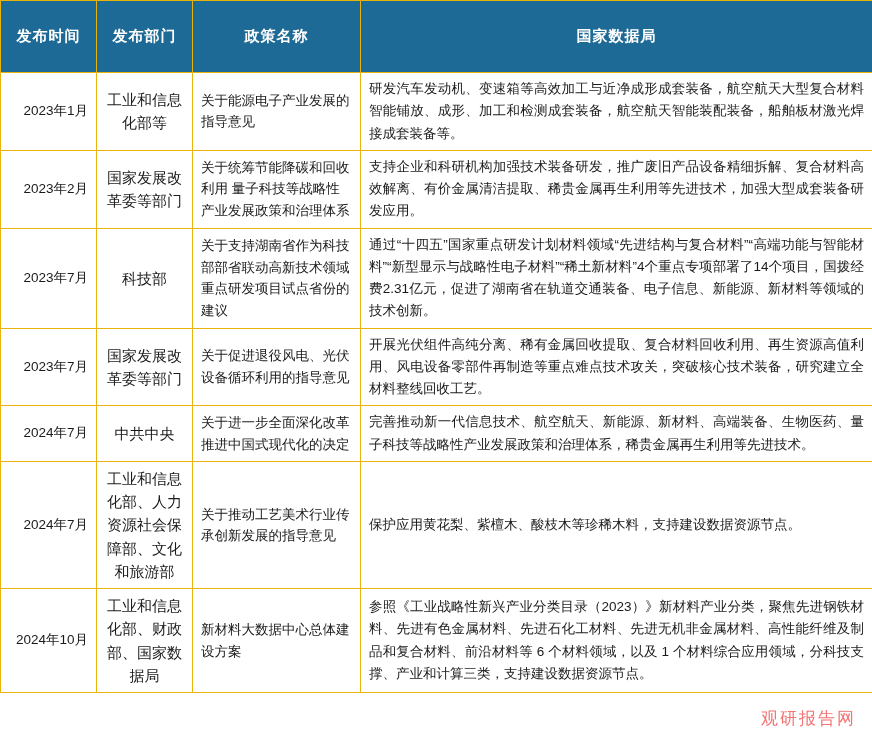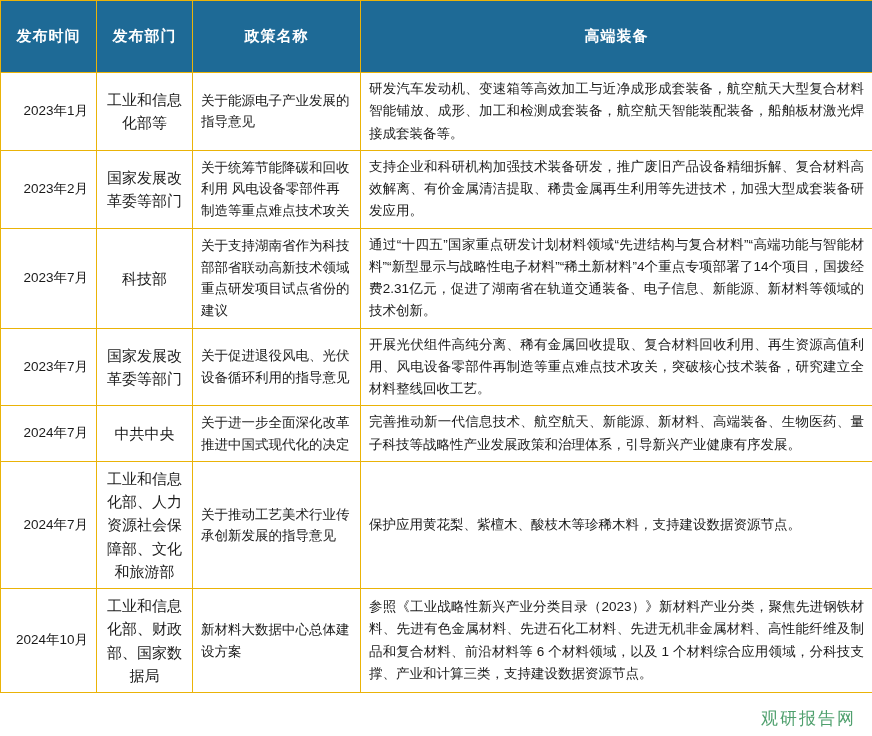--- a/index.html
+++ b/index.html
@@ -67,21 +67,21 @@
     font-size: 13.5px;
     line-height: 1.65;
     padding: 6px 8px;
     margin-left: 22px;
   }
   .watermark {
     position: absolute;
     right: 16px;
     bottom: 6px;
     font-size: 17px;
-    color: #15803d;
+    color: #ef4444;
     opacity: 0.75;
     letter-spacing: 2px;
     pointer-events: none;
     font-family: "Liberation Sans", "DejaVu Sans", sans-serif;
   }
 </style>
 </head>
 <body>
 
 <div class="table-wrap">
@@ -90,53 +90,53 @@
       <col class="c-date">
       <col class="c-dept">
       <col class="c-name">
       <col class="c-content">
     </colgroup>
     <thead>
       <tr>
         <th>发布时间</th>
         <th>发布部门</th>
         <th>政策名称</th>
-        <th>高端装备</th>
+        <th>国家数据局</th>
       </tr>
     </thead>
     <tbody>
       <tr>
         <td class="date-cell">2023年1月</td>
         <td class="dept-cell">工业和信息化部等</td>
         <td class="name-cell">关于能源电子产业发展的指导意见</td>
         <td class="content-cell">研发汽车发动机、变速箱等高效加工与近净成形成套装备，航空航天大型复合材料智能铺放、成形、加工和检测成套装备，航空航天智能装配装备，船舶板材激光焊接成套装备等。</td>
       </tr>
       <tr>
         <td class="date-cell">2023年2月</td>
         <td class="dept-cell">国家发展改革委等部门</td>
-        <td class="name-cell">关于统筹节能降碳和回收利用 风电设备零部件再制造等重点难点技术攻关</td>
+        <td class="name-cell">关于统筹节能降碳和回收利用 量子科技等战略性产业发展政策和治理体系</td>
         <td class="content-cell">支持企业和科研机构加强技术装备研发，推广废旧产品设备精细拆解、复合材料高效解离、有价金属清洁提取、稀贵金属再生利用等先进技术，加强大型成套装备研发应用。</td>
       </tr>
       <tr>
         <td class="date-cell">2023年7月</td>
         <td class="dept-cell">科技部</td>
         <td class="name-cell">关于支持湖南省作为科技部部省联动高新技术领域重点研发项目试点省份的建议</td>
         <td class="content-cell">通过“十四五”国家重点研发计划材料领域“先进结构与复合材料”“高端功能与智能材料”“新型显示与战略性电子材料”“稀土新材料”4个重点专项部署了14个项目，国拨经费2.31亿元，促进了湖南省在轨道交通装备、电子信息、新能源、新材料等领域的技术创新。</td>
       </tr>
       <tr>
         <td class="date-cell">2023年7月</td>
         <td class="dept-cell">国家发展改革委等部门</td>
         <td class="name-cell">关于促进退役风电、光伏设备循环利用的指导意见</td>
         <td class="content-cell">开展光伏组件高纯分离、稀有金属回收提取、复合材料回收利用、再生资源高值利用、风电设备零部件再制造等重点难点技术攻关，突破核心技术装备，研究建立全材料整线回收工艺。</td>
       </tr>
       <tr>
         <td class="date-cell">2024年7月</td>
         <td class="dept-cell">中共中央</td>
         <td class="name-cell">关于进一步全面深化改革  推进中国式现代化的决定</td>
-        <td class="content-cell">完善推动新一代信息技术、航空航天、新能源、新材料、高端装备、生物医药、量子科技等战略性产业发展政策和治理体系，引导新兴产业健康有序发展。</td>
+        <td class="content-cell">完善推动新一代信息技术、航空航天、新能源、新材料、高端装备、生物医药、量子科技等战略性产业发展政策和治理体系，稀贵金属再生利用等先进技术。</td>
       </tr>
       <tr>
         <td class="date-cell">2024年7月</td>
         <td class="dept-cell">工业和信息化部、人力资源社会保障部、文化和旅游部</td>
         <td class="name-cell">关于推动工艺美术行业传承创新发展的指导意见</td>
         <td class="content-cell">保护应用黄花梨、紫檀木、酸枝木等珍稀木料，支持建设数据资源节点。</td>
       </tr>
       <tr>
         <td class="date-cell">2024年10月</td>
         <td class="dept-cell">工业和信息化部、财政部、国家数据局</td>

